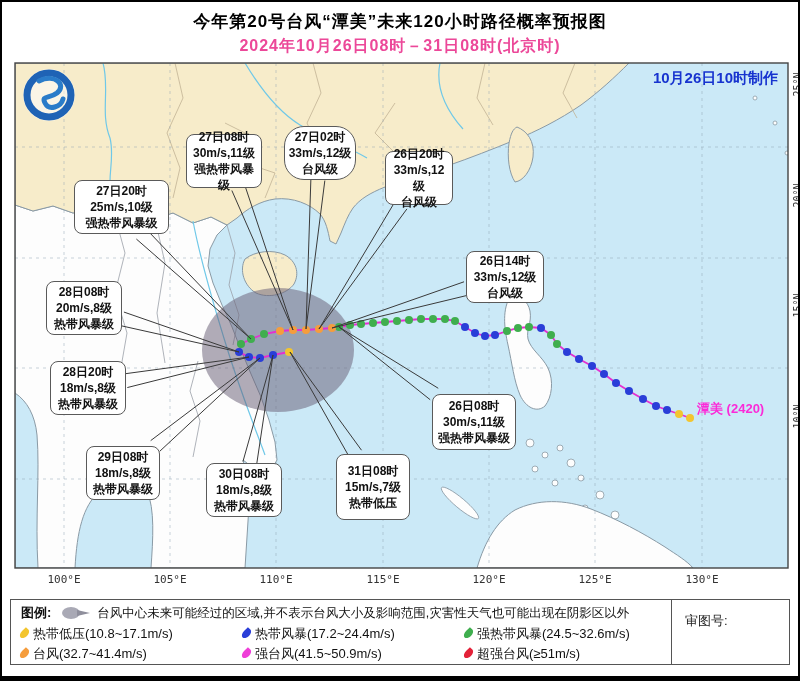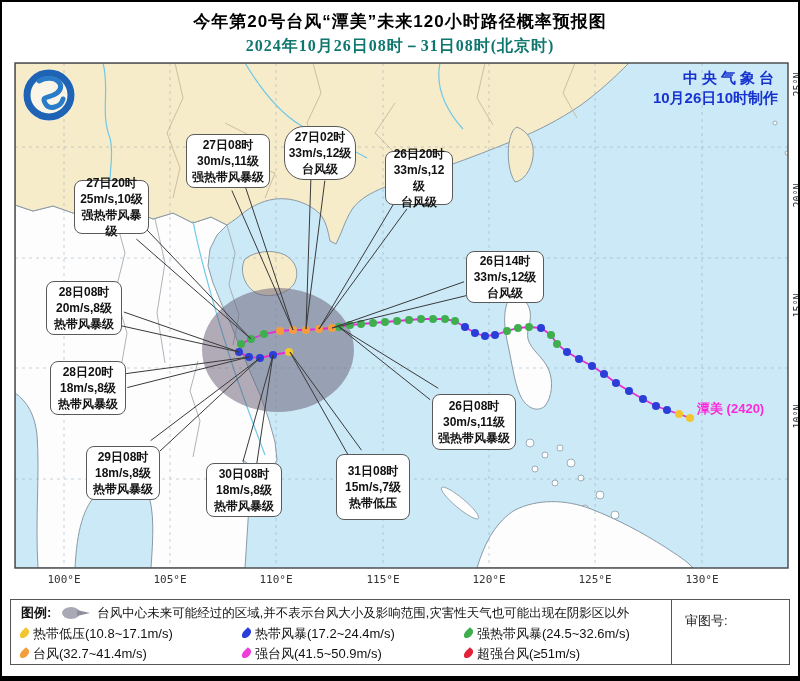--- a/index.html
+++ b/index.html
@@ -2,21 +2,21 @@
 <html><head>
 <meta charset="utf-8">
 <style>
   html,body{margin:0;padding:0;background:#e8e8e8;}
   #page{position:relative;width:796px;height:674px;background:#ffffff;
         border:2px solid #000;border-bottom-width:5px;overflow:hidden;
         font-family:"Liberation Sans","DejaVu Sans",sans-serif;}
   .title1{position:absolute;left:0;top:8px;width:100%;text-align:center;
           font-size:17px;font-weight:bold;color:#000000;letter-spacing:1px;}
   .title2{position:absolute;left:0;top:34px;width:100%;text-align:center;
-          font-size:16px;font-weight:bold;color:#0f766e;letter-spacing:1px;font-family:Liberation Serif, serif;}
+          font-size:16px;font-weight:bold;color:#ec4899;letter-spacing:1px;}
   #mapsvg{position:absolute;left:0;top:0;}
   .agency{position:absolute;right:20px;top:66px;text-align:right;color:#1733cf;
           font-weight:bold;font-size:15px;line-height:20px;}
   .agency .nm{letter-spacing:4px;}
   .callout{position:absolute;background:#fff;border:1.5px solid #5a5a5a;border-radius:8px;
            text-align:center;font-size:12px;font-weight:bold;color:#111;line-height:16px;
            padding:2px 2px;box-sizing:border-box;display:flex;flex-direction:column;justify-content:center;}
   .lonlab{position:absolute;font-family:"DejaVu Sans Mono","Liberation Mono",monospace;
           font-size:11px;color:#333;transform:translateX(-50%);}
   .latlab{position:absolute;font-family:"DejaVu Sans Mono","Liberation Mono",monospace;
@@ -200,31 +200,30 @@
       </g>
 
     <g data-name="cma-logo" transform="translate(47,93)">
       <circle r="26" fill="#fdfdfd" fill-opacity="0.55"></circle>
       <circle r="22" fill="none" stroke="#1f63b5" stroke-width="7"></circle>
       <path d="M-10,-14 C6,-22 18,-10 8,-2 C0,4 -8,0 -4,8 C0,16 12,12 14,4" fill="none" stroke="#2a7cc9" stroke-width="5" stroke-linecap="round"></path>
     </g>
   </svg>
 
   <div class="agency" data-name="agency-credit">
-    <div class="nm" data-name="agency-name">中央气象台</div>
     <div data-name="agency-issued-time">10月26日10时制作</div>
   </div>
 
   <div id="callouts">
-      <div class="callout" data-name="forecast-callout" style="left: 72px; top: 178px; width: 75px; height: 54px;">
+      <div class="callout" data-name="forecast-callout" style="left: 72px; top: 178px; width: 95px; height: 54px;">
         <div data-name="callout-line">27日20时</div>
         <div data-name="callout-line">25m/s,10级</div>
         <div data-name="callout-line">强热带风暴级</div>
       </div>
-      <div class="callout" data-name="forecast-callout" style="left: 184px; top: 132px; width: 84px; height: 54px;">
+      <div class="callout" data-name="forecast-callout" style="left: 184px; top: 132px; width: 76px; height: 54px;">
         <div data-name="callout-line">27日08时</div>
         <div data-name="callout-line">30m/s,11级</div>
         <div data-name="callout-line">强热带风暴级</div>
       </div>
       <div class="callout" data-name="forecast-callout" style="left: 282px; top: 124px; width: 72px; height: 54px; border-radius: 20px;">
         <div data-name="callout-line">27日02时</div>
         <div data-name="callout-line">33m/s,12级</div>
         <div data-name="callout-line">台风级</div>
       </div>
       <div class="callout" data-name="forecast-callout" style="left: 383px; top: 149px; width: 68px; height: 54px;">

